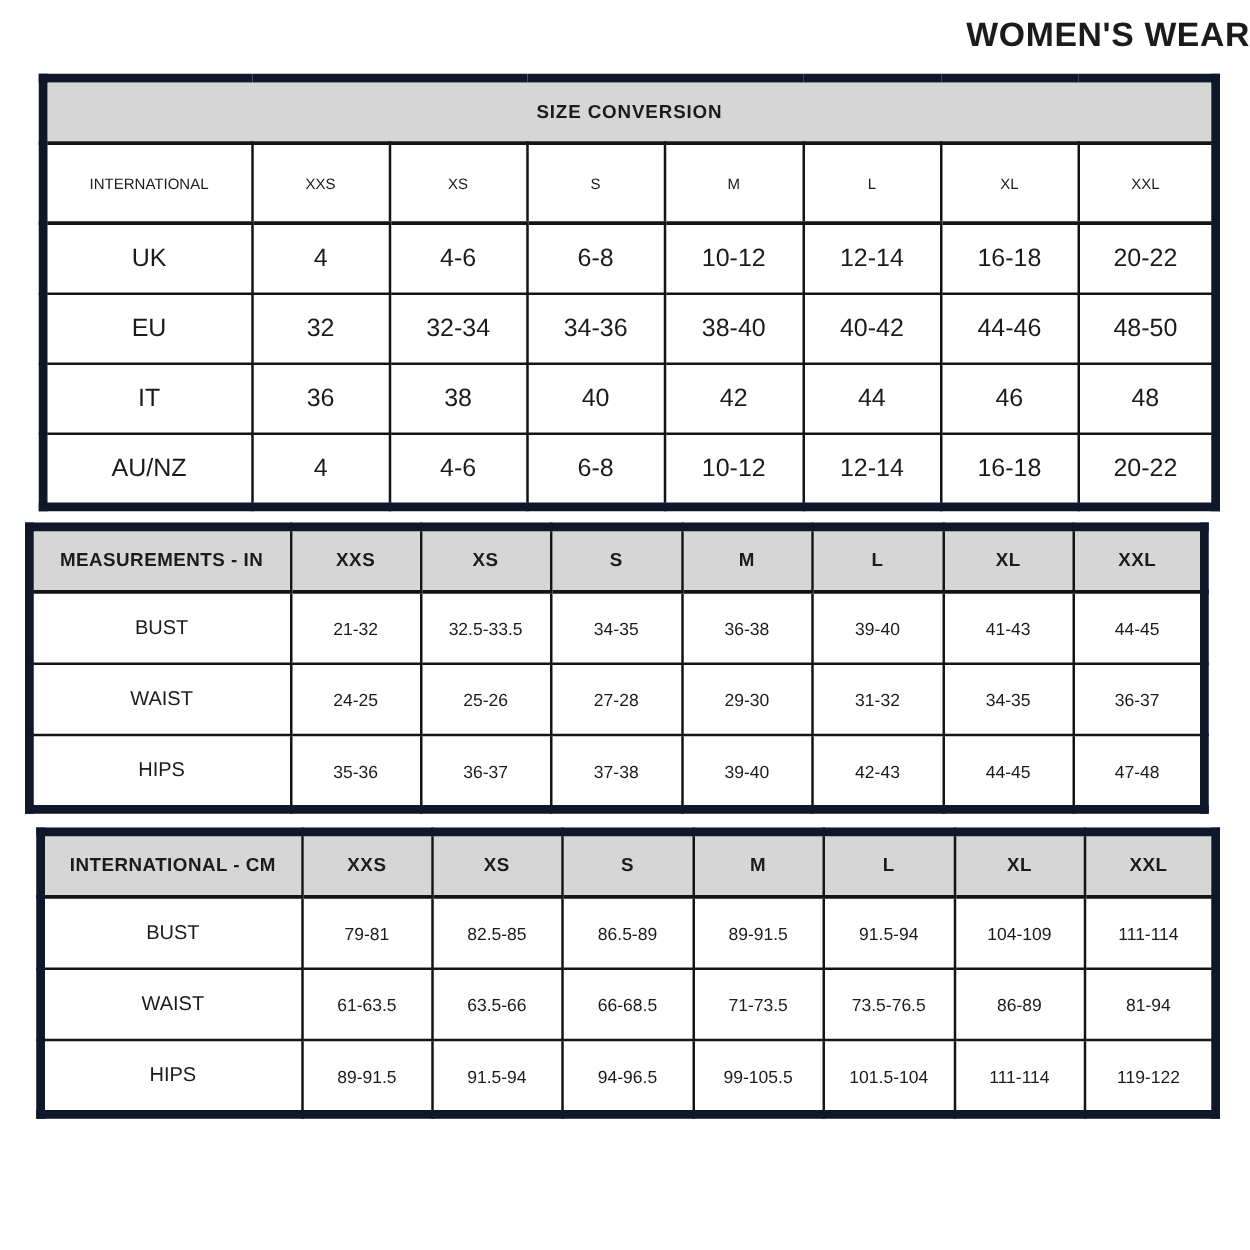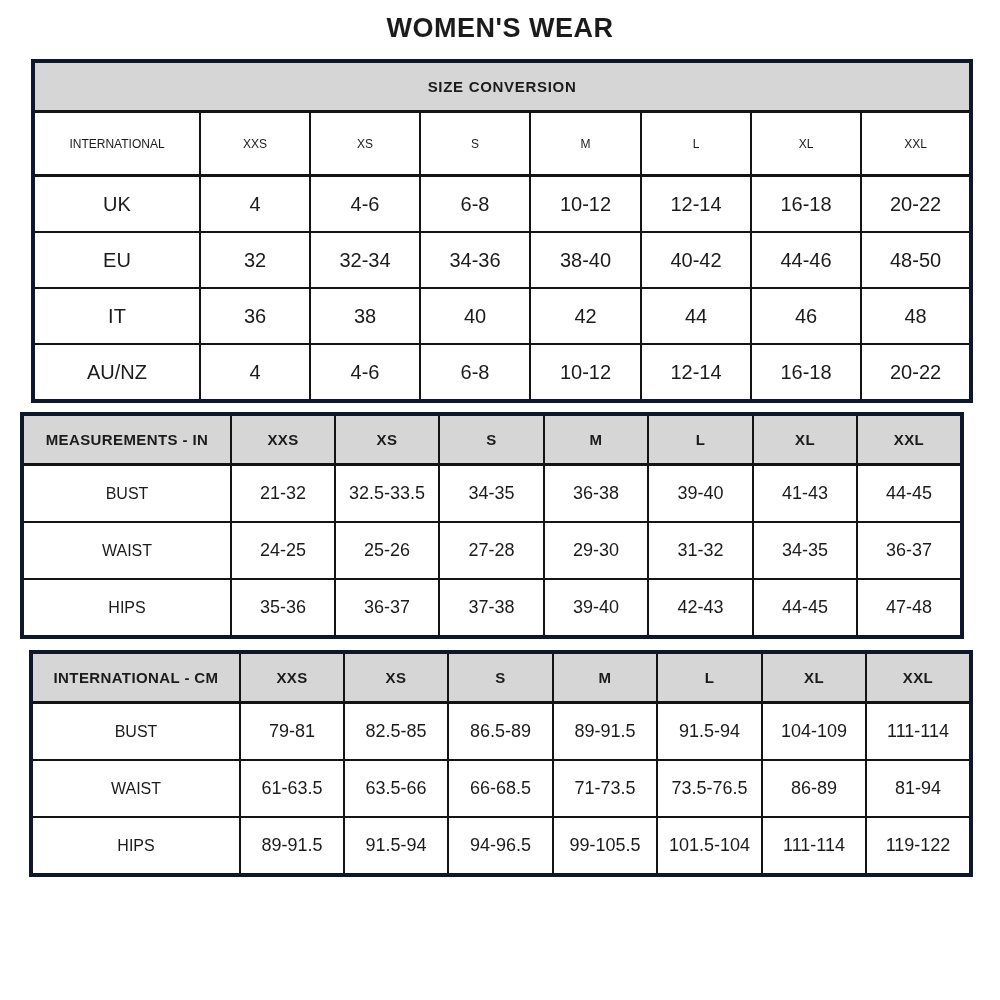--- a/index.html
+++ b/index.html
@@ -7,31 +7,31 @@
     padding: 0;
     width: 1000px;
     height: 1000px;
     background: #ffffff;
     font-family: "Liberation Sans", sans-serif;
     color: #1b1b1b;
     overflow: hidden;
   }
   .page { width: 1000px; height: 1000px; box-sizing: border-box; }
   .page-title {
-    text-align: center;
+    text-align: right;
     font-size: 27px;
     font-weight: bold;
     letter-spacing: 0.5px;
     padding-top: 12px;
     line-height: 33px;
   }
   table {
     border-collapse: collapse;
     table-layout: fixed;
-    border: 4px solid #0f172a;
+    border: 7px solid #0f172a;
   }
   td {
     border: 2px solid #141414;
     text-align: center;
     vertical-align: middle;
     padding: 0;
     overflow: hidden;
     white-space: nowrap;
   }
   
@@ -52,21 +52,21 @@
   .t3 { margin-top: 11px; }
   .tm .colhead {
     background: #d6d6d6;
     font-weight: bold;
     font-size: 15px;
     letter-spacing: 0.4px;
     height: 47px;
     border-bottom-width: 3px;
   }
   .tm .lbl { font-size: 16px; height: 55px; }
-  .tm .val { font-size: 18px; height: 55px; }
+  .tm .val { font-size: 14px; height: 55px; }
 </style>
 </head>
 <body>
 
 <div class="page">
 
   <div class="page-title">WOMEN'S WEAR</div>
 
   <table class="t1">
     <colgroup>

